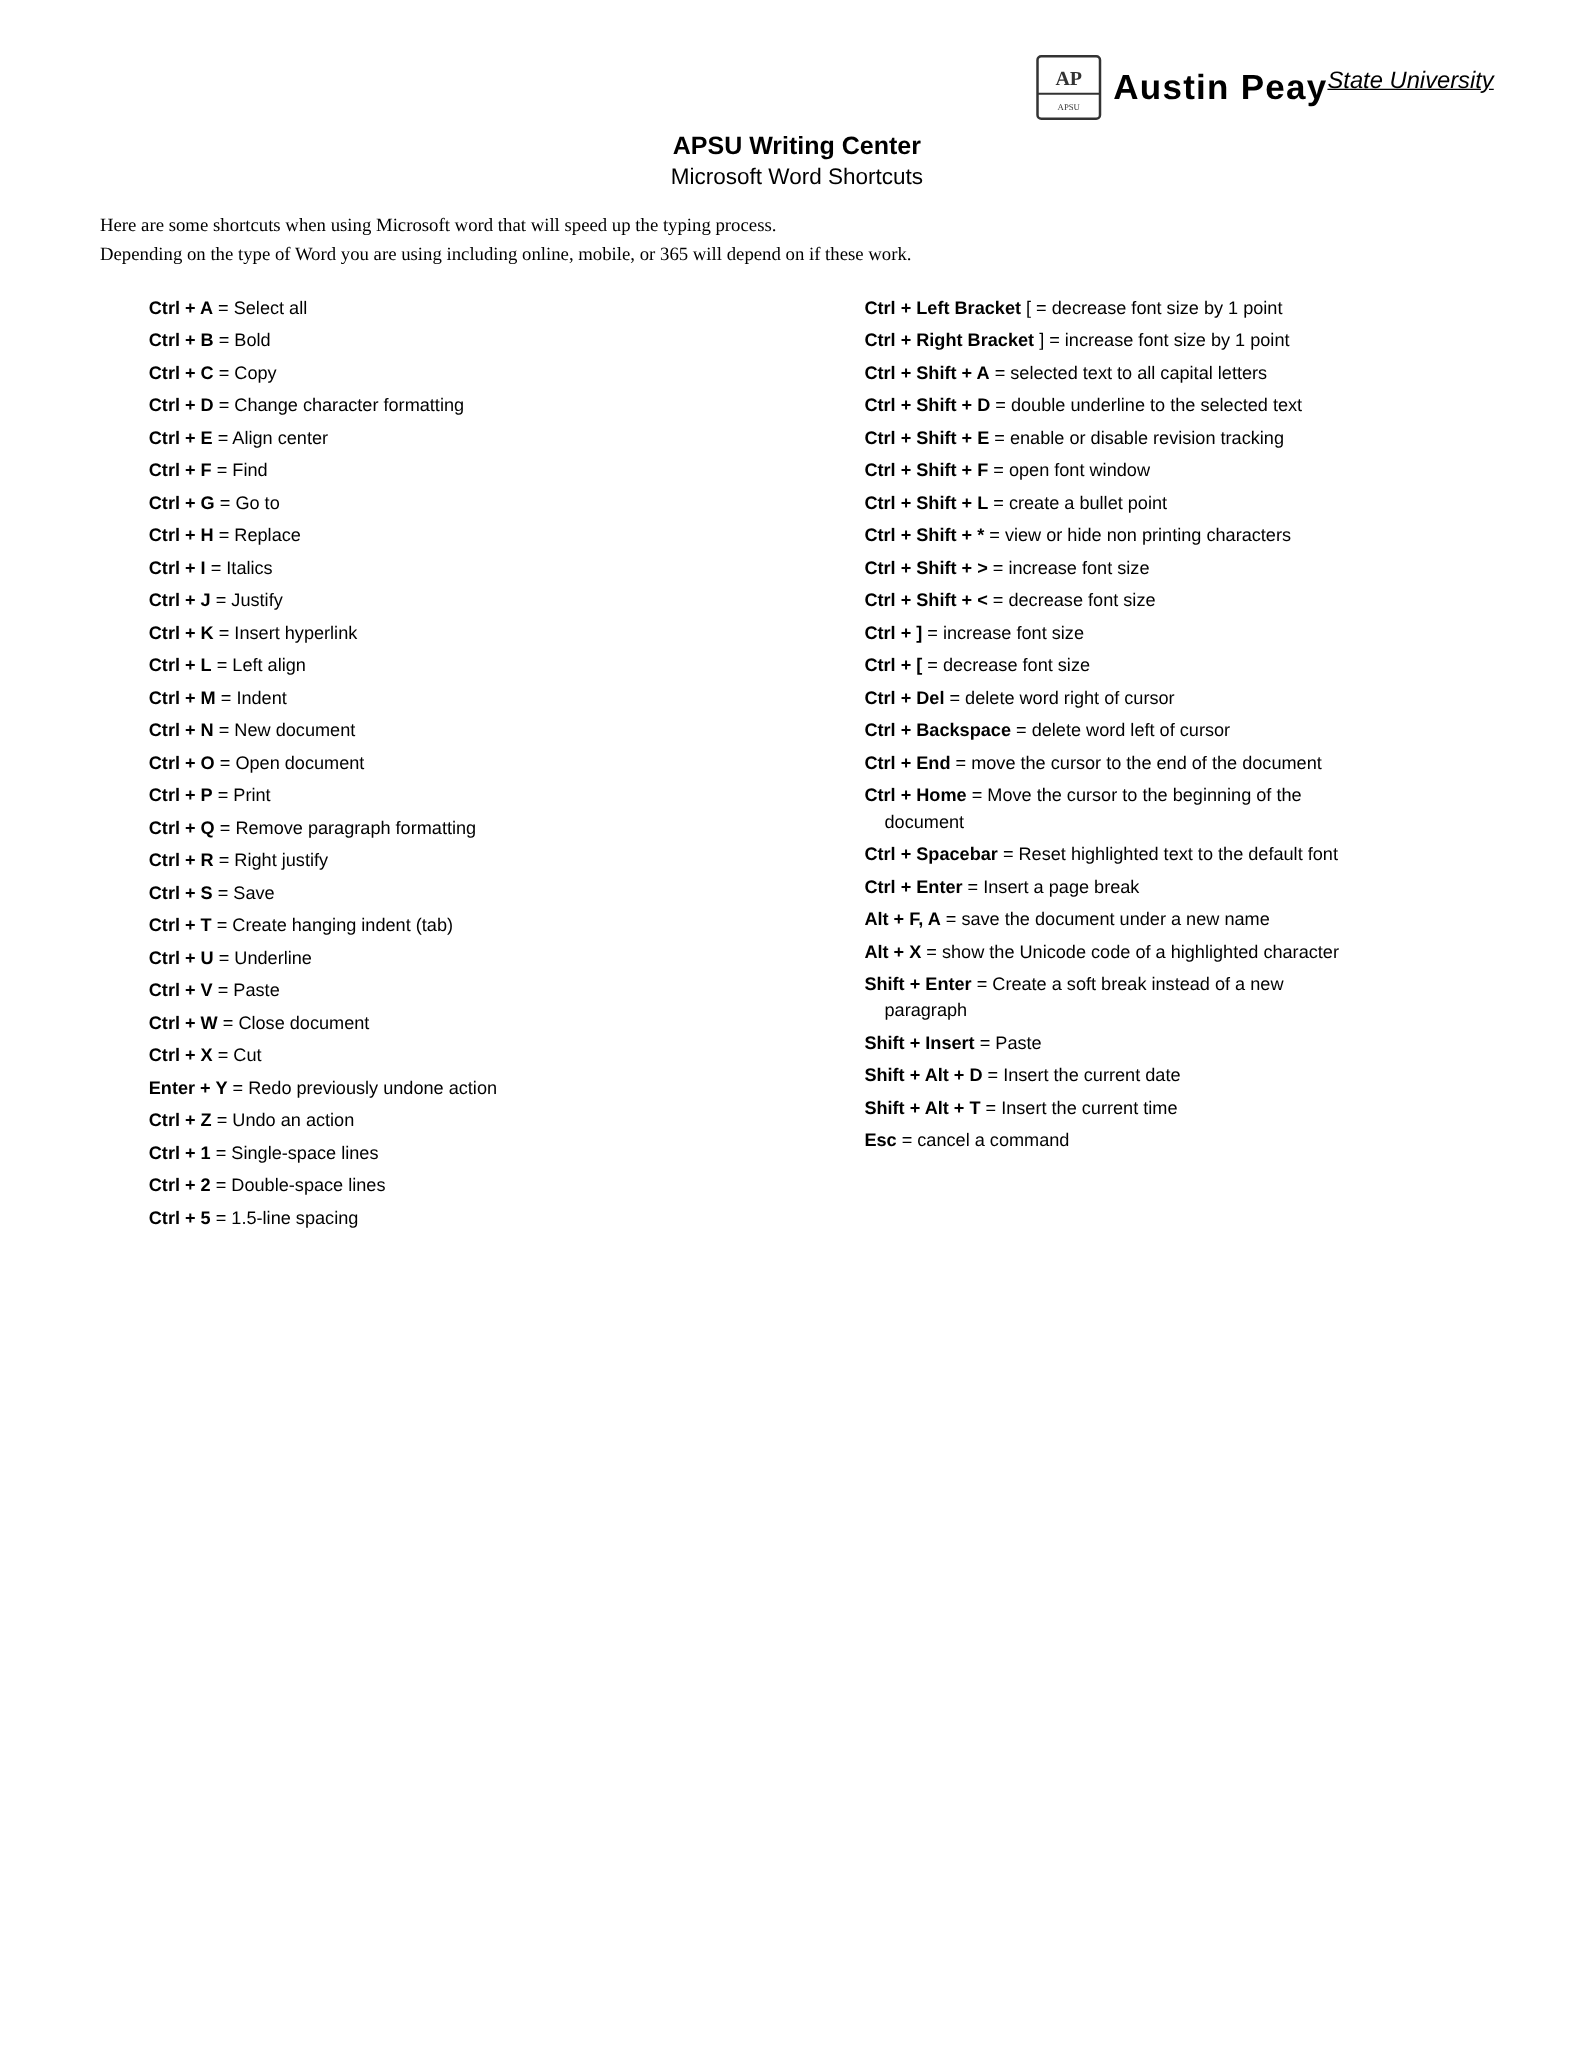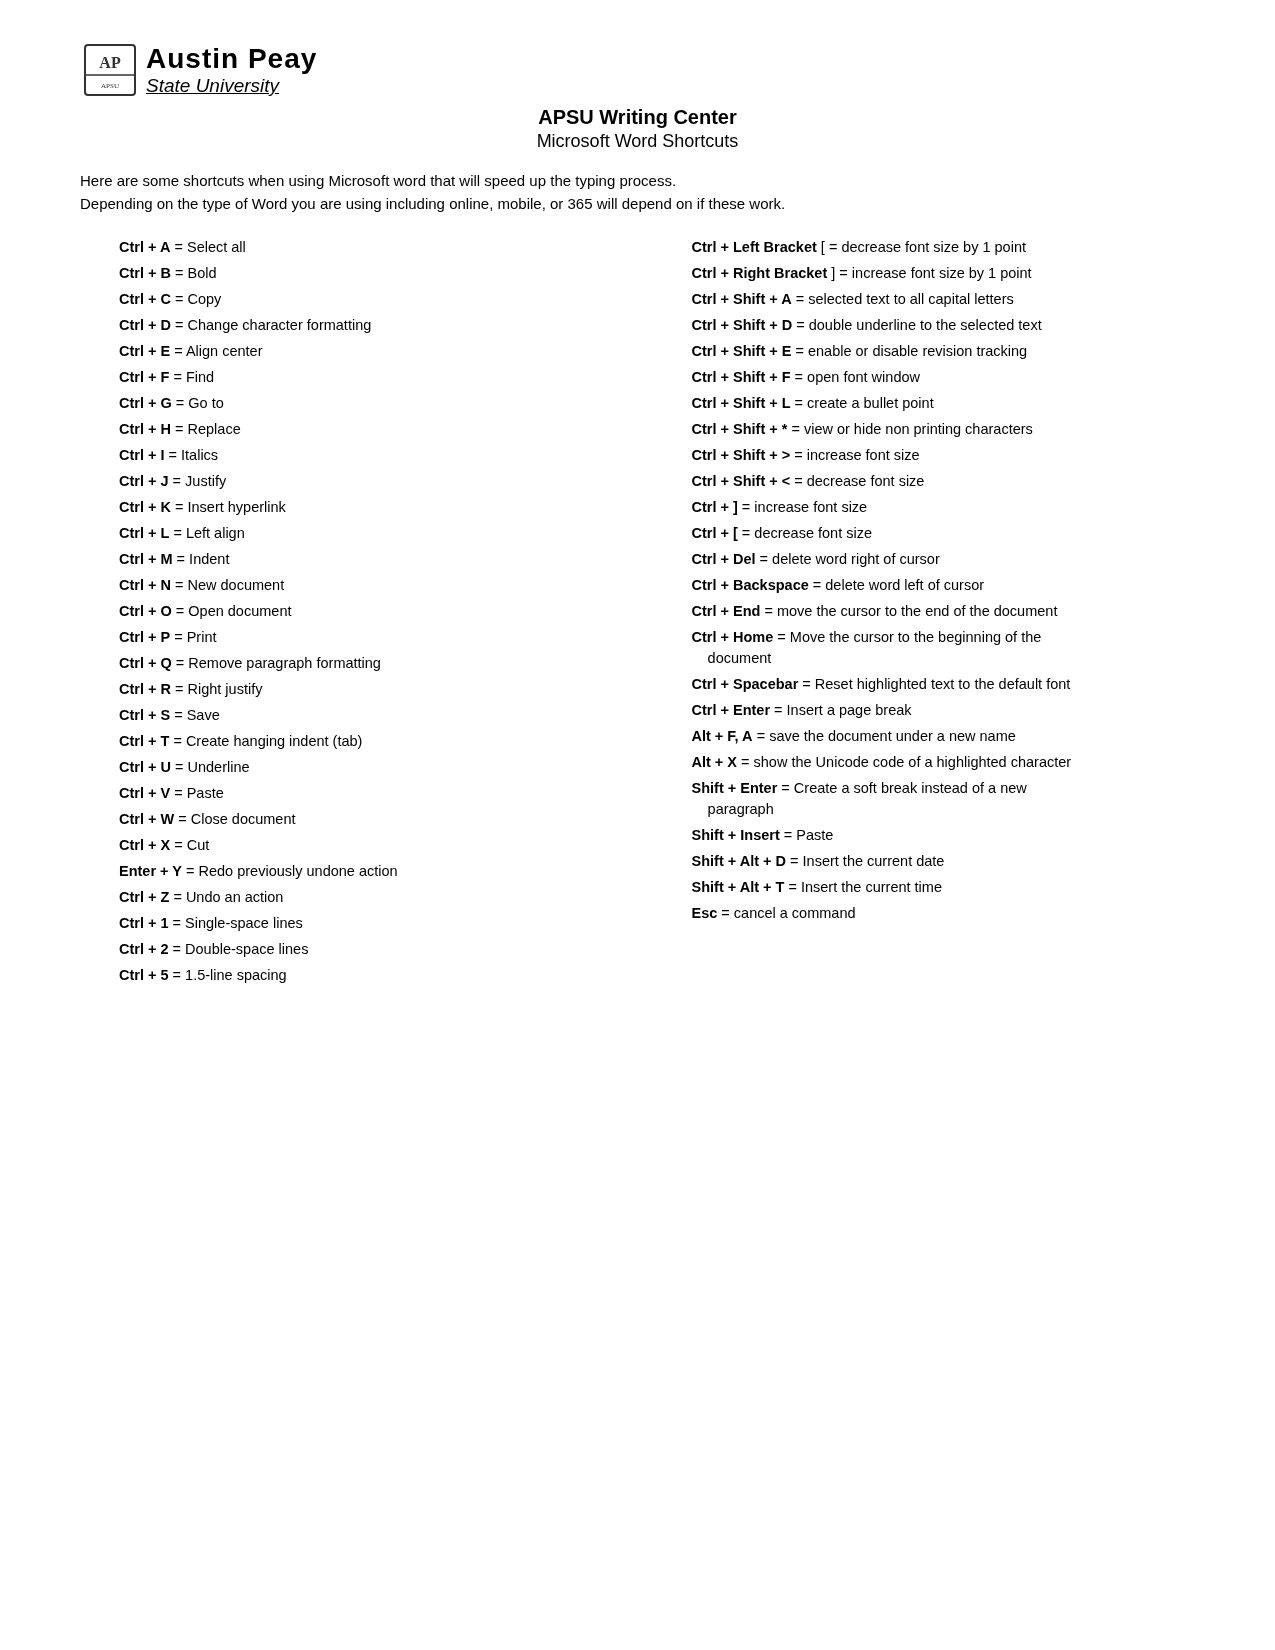--- a/index.html
+++ b/index.html
@@ -11,31 +11,31 @@
       min-height: 1650px;
       padding: 40px 80px;
     }
     .header {
       text-align: center;
       margin-bottom: 18px;
     }
     .logo-area {
       display: flex;
       align-items: center;
-      justify-content: flex-start;
+      justify-content: flex-end;
       gap: 6px;
       margin-bottom: 0;
     }
     .logo-svg {
       width: 60px;
       height: 60px;
     }
     .logo-text-block {
       display: flex;
-      flex-direction: column;
+      flex-direction: row;
       align-items: flex-start;
     }
     .logo-main {
       font-size: 28px;
       font-weight: bold;
       font-family: Arial, sans-serif;
       letter-spacing: 1px;
     }
     .logo-sub {
       font-size: 19px;
@@ -50,21 +50,21 @@
       margin-top: 6px;
       text-align: center;
     }
     .center-subtitle {
       font-size: 18px;
       font-family: Arial, sans-serif;
       margin-top: 2px;
     }
     .intro-text {
       font-size: 15px;
-      font-family: Liberation Sans, sans-serif;
+      font-family: Liberation Serif, serif;
       margin-bottom: 22px;
       line-height: 1.5;
     }
     .shortcuts-container {
       display: flex;
       gap: 30px;
       font-family: Arial, sans-serif;
       font-size: 14.5px;
     }
     .col {

